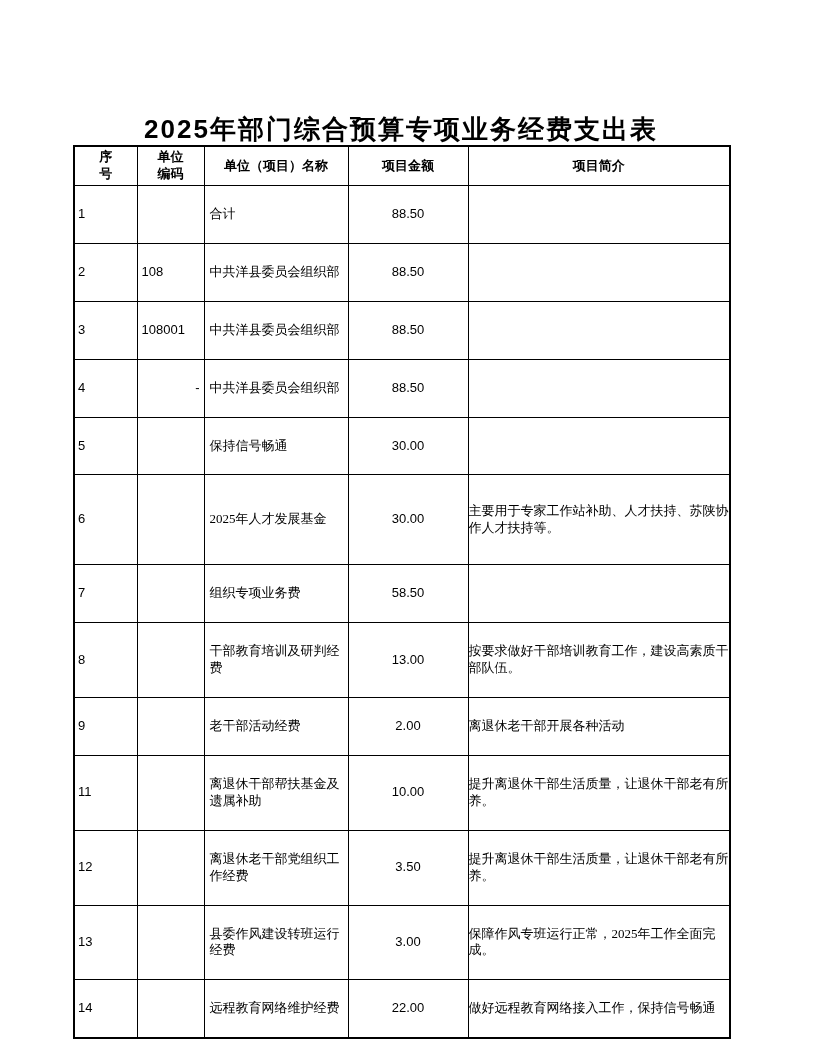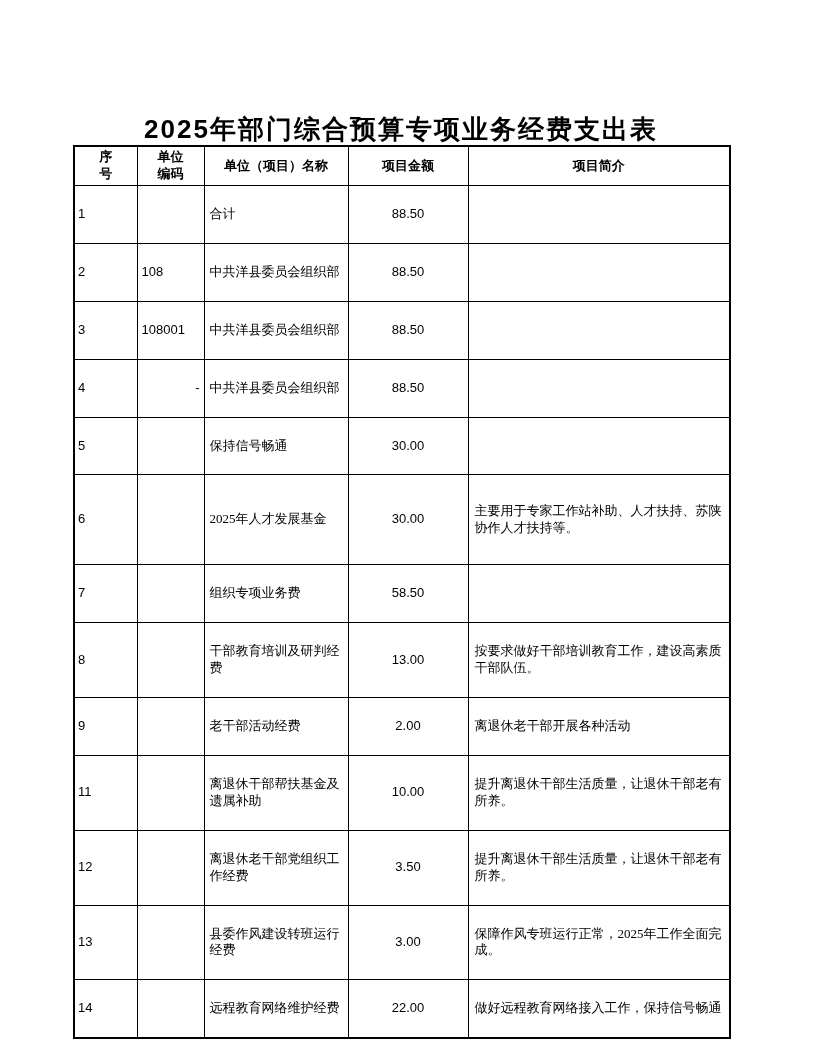--- a/index.html
+++ b/index.html
@@ -73,21 +73,21 @@
     text-align: left;
     padding: 1px 4px;
     font-family: "Liberation Sans", "DejaVu Sans", sans-serif;
   }
   td.col-name { text-align: left; padding: 20px 5px; }
   td.col-amount {
     text-align: center;
     padding: 1px 0;
     font-family: "Liberation Sans", "DejaVu Sans", sans-serif;
   }
-  td.col-desc { text-align: left; padding: 3px 6px; }
+  td.col-desc { text-align: left; padding: 3px 0; }
   
   thead tr { height: 30px; }
   tbody tr:nth-child(1)  { height: 29px; }
   tbody tr:nth-child(2)  { height: 34px; }
   tbody tr:nth-child(3)  { height: 33px; }
   tbody tr:nth-child(4)  { height: 28px; }
   tbody tr:nth-child(5)  { height: 25px; }
   tbody tr:nth-child(6)  { height: 90px; }
   tbody tr:nth-child(7)  { height: 25px; }
   tbody tr:nth-child(8)  { height: 55px; }

